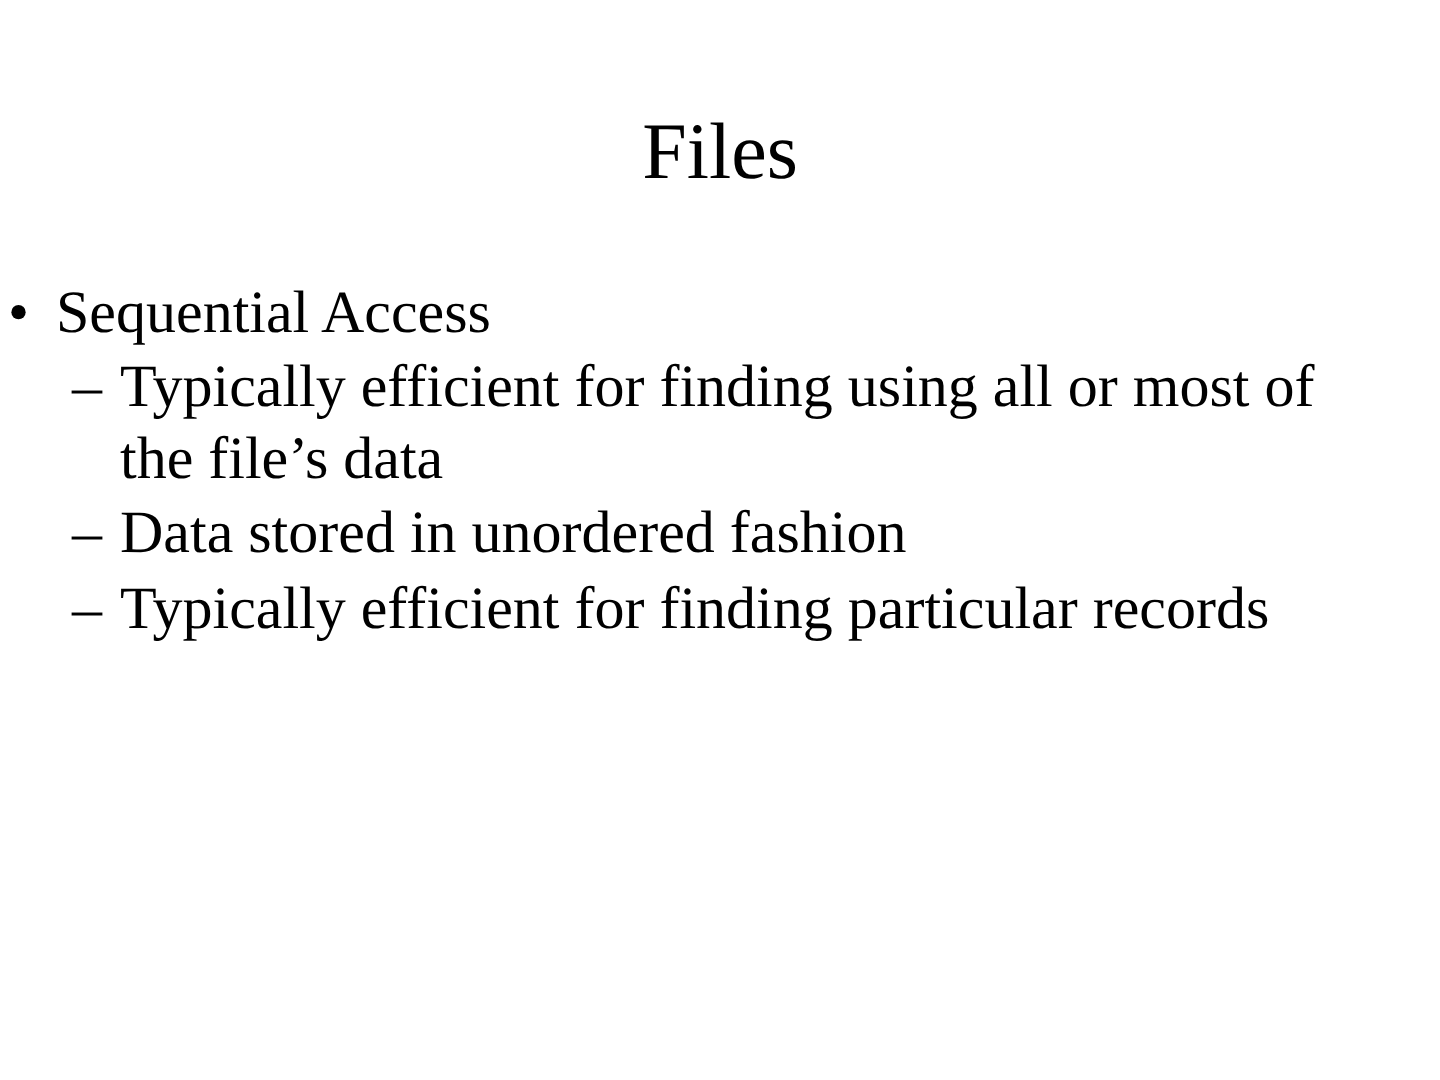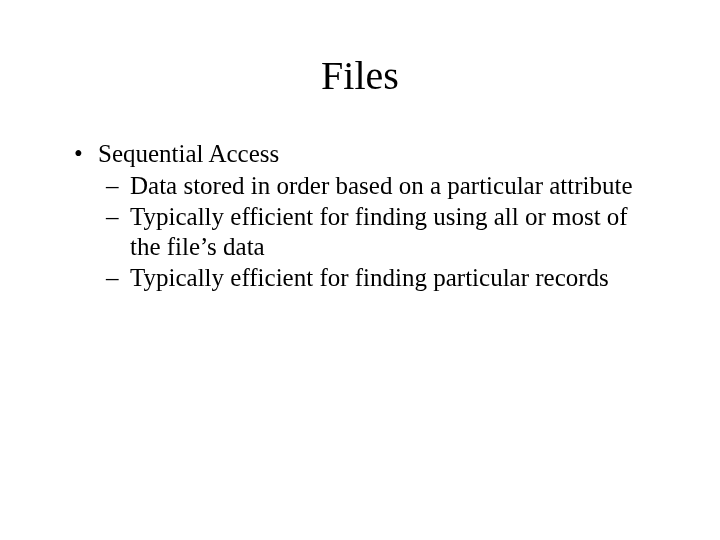--- a/index.html
+++ b/index.html
@@ -17,24 +17,23 @@
     position: relative;
     box-sizing: border-box;
   }
   .title {
     text-align: center;
     font-size: 40px;
     padding-top: 52px;
     padding-bottom: 20px;
   }
   .body {
-    padding-left: 70px;
     padding-right: 60px;
     padding-top: 20px;
-    font-size: 25px;
+    font-size: 30px;
     line-height: 1.18;
   }
   .lvl1 {
     position: relative;
     padding-left: 28px;
     margin-bottom: 2px;
   }
   .lvl1::before {
     content: "•";
     position: absolute;
@@ -53,17 +52,17 @@
     top: 0;
   }
 </style>
 </head>
 <body>
 
 <div class="slide">
   <div class="title">Files</div>
   <div class="body">
     <div class="lvl1">Sequential Access</div>
-    <div class="lvl2">Data stored in order based on a particular attribute</div>
     <div class="lvl2">Typically efficient for finding using all or most of the file’s data</div>
+    <div class="lvl2">Data stored in unordered fashion</div>
     <div class="lvl2">Typically efficient for finding particular records</div>
   </div>
 </div>
 
 </body></html>

